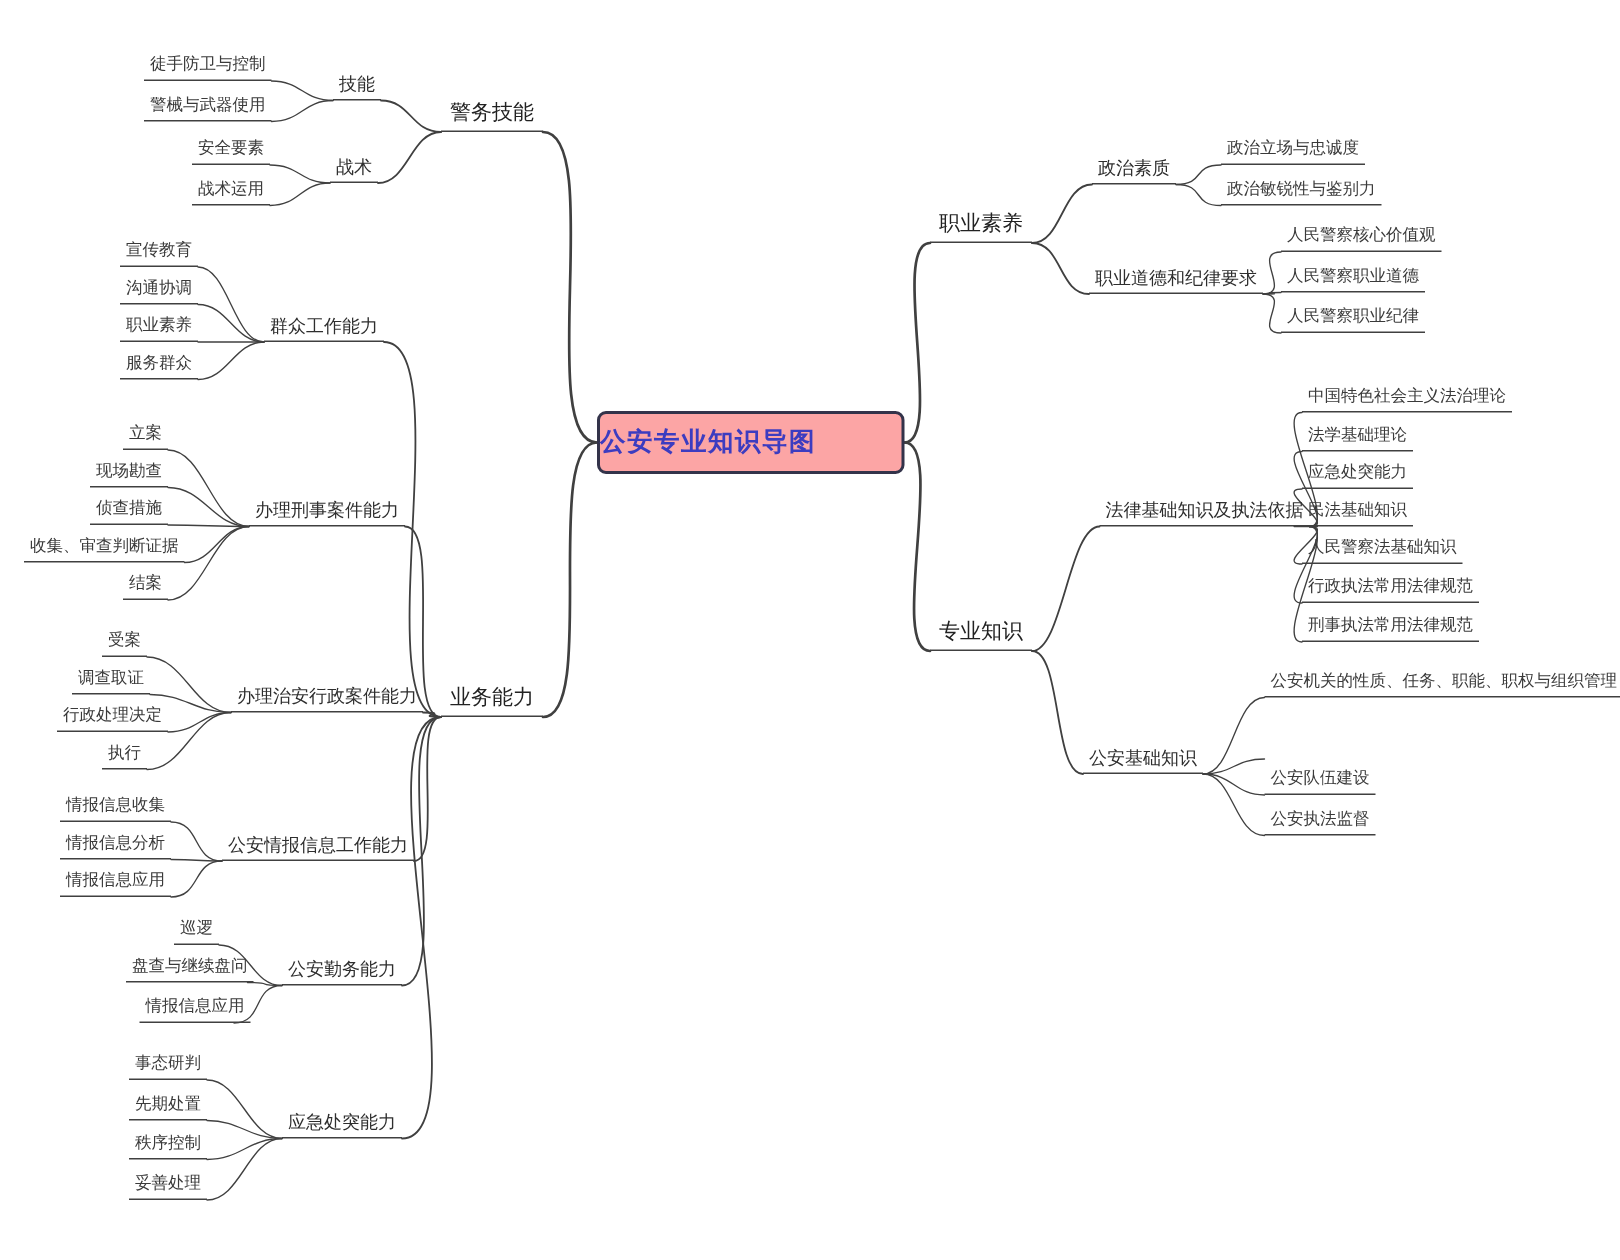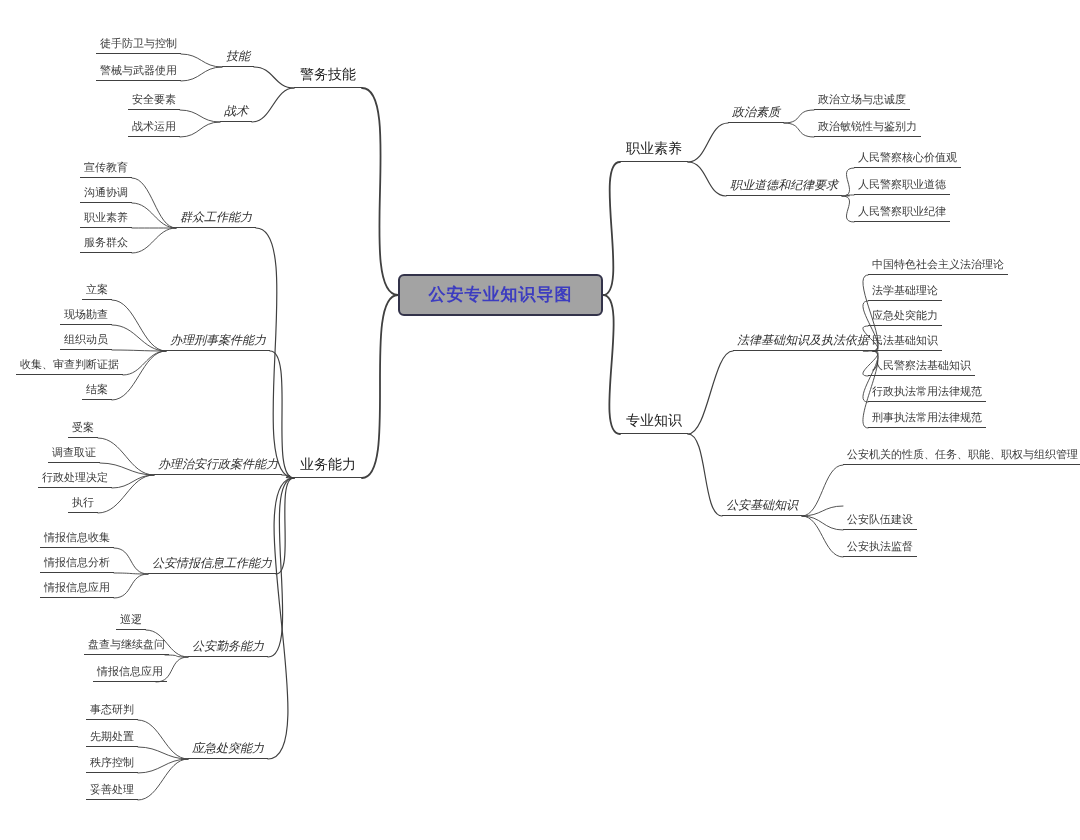--- a/index.html
+++ b/index.html
@@ -7,28 +7,28 @@
   html,body { background:#ffffff; }
   body { font-family:"Liberation Sans","DejaVu Sans",sans-serif; }
   #stage { position:relative; width:1080px; height:840px; background:#ffffff; overflow:hidden; }
   #links { position:absolute; left:0; top:0; z-index:0; }
   .node {
     position:absolute; z-index:1; white-space:nowrap; color:#333333;
     border-bottom:1px solid var(--line); padding:1px 4px 2px; line-height:1.25;
     cursor:default;
   }
   .lv1 { font-size:14px; color:#222222; padding:2px 6px 3px; }
-  .lv2 { font-size:12px; color:#2e2e2e;font-style:italic; }
+  .lv2 { font-size:12px; color:#2e2e2e; }
   .lv3 { font-size:11px; color:#3a3a3a; }
   .wrap { white-space:normal; max-width:224px; }
   .center-topic {
-    position:absolute; z-index:2; background:#a3a3a3;
+    position:absolute; z-index:2; background:#fca5a5;
     border:2px solid #33334a; border-radius:6px;
     font-size:17px; font-weight:bold; color:var(--accent);
-    text-align:center; padding:7px 0 8px; letter-spacing:1px;
+    text-align:left; padding:7px 0 8px; letter-spacing:1px;
   }
 </style>
 </head>
 <body>
 
 <div id="stage">
 
   <svg id="links" width="1080" height="840" xmlns="http://www.w3.org/2000/svg">
       <path d="M 398 295 C 356.6 295, 403.4 88, 362 88" fill="none" stroke="#404040" stroke-width="1.8" stroke-linecap="round"></path>
       <path d="M 294 88 C 274 88, 274 67, 254 67" fill="none" stroke="#404040" stroke-width="1.2" stroke-linecap="round"></path>
@@ -128,21 +128,21 @@
 
   <div class="node lv2" id="b3c0" style="left:176px;top:209px">群众工作能力</div>
   <div class="node lv3" id="b3c0g0" style="left:80px;top:160px">宣传教育</div>
   <div class="node lv3" id="b3c0g1" style="left:80px;top:185px">沟通协调</div>
   <div class="node lv3" id="b3c0g2" style="left:80px;top:210px">职业素养</div>
   <div class="node lv3" id="b3c0g3" style="left:80px;top:235px">服务群众</div>
 
   <div class="node lv2" id="b3c1" style="left:166px;top:332px">办理刑事案件能力</div>
   <div class="node lv3" id="b3c1g0" style="left:82px;top:282px">立案</div>
   <div class="node lv3" id="b3c1g1" style="left:60px;top:307px">现场勘查</div>
-  <div class="node lv3" id="b3c1g2" style="left:60px;top:332px">组织动员</div>
+  <div class="node lv3" id="b3c1g2" style="left:60px;top:332px">侦查措施</div>
   <div class="node lv3" id="b3c1g3" style="left:16px;top:357px">收集、审查判断证据</div>
   <div class="node lv3" id="b3c1g4" style="left:82px;top:382px">结案</div>
 
   <div class="node lv2" id="b3c2" style="left:154px;top:456px">办理治安行政案件能力</div>
   <div class="node lv3" id="b3c2g0" style="left:68px;top:420px">受案</div>
   <div class="node lv3" id="b3c2g1" style="left:48px;top:445px">调查取证</div>
   <div class="node lv3" id="b3c2g2" style="left:38px;top:470px">行政处理决定</div>
   <div class="node lv3" id="b3c2g3" style="left:68px;top:495px">执行</div>
 
   <div class="node lv2" id="b3c3" style="left:148px;top:555px">公安情报信息工作能力</div>

